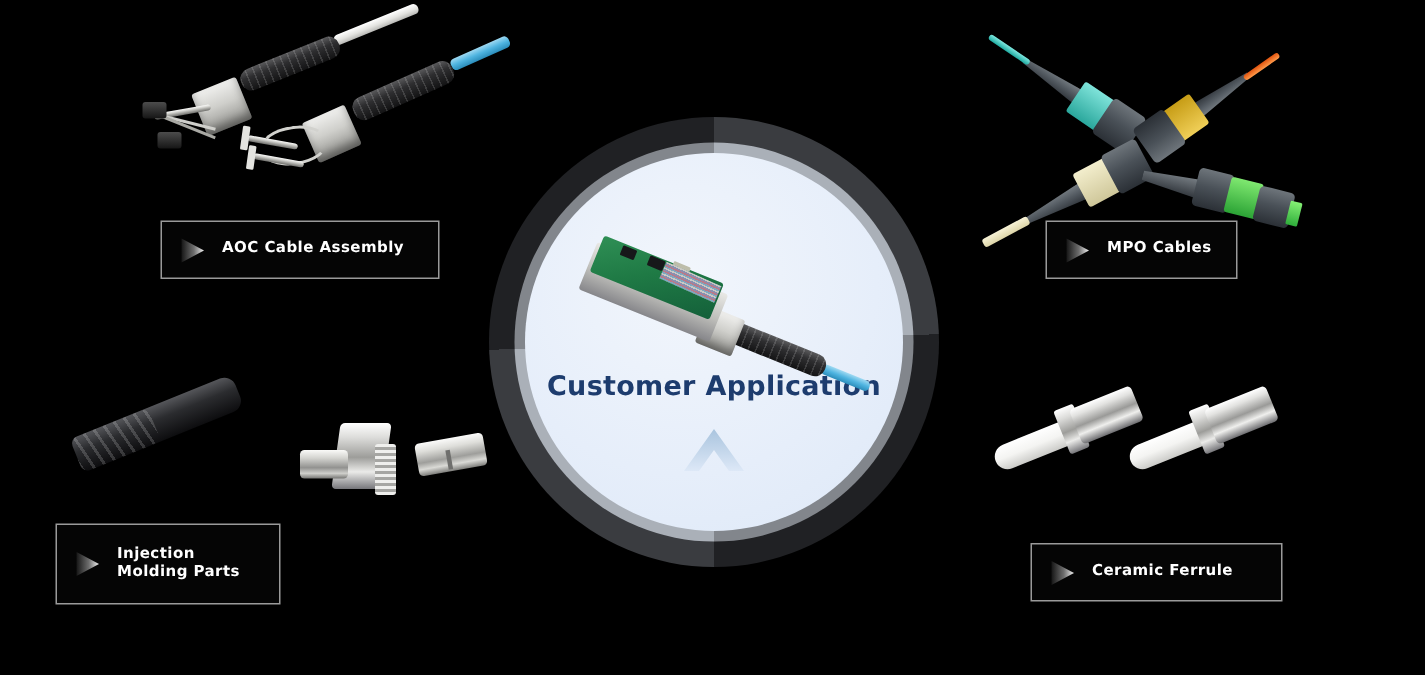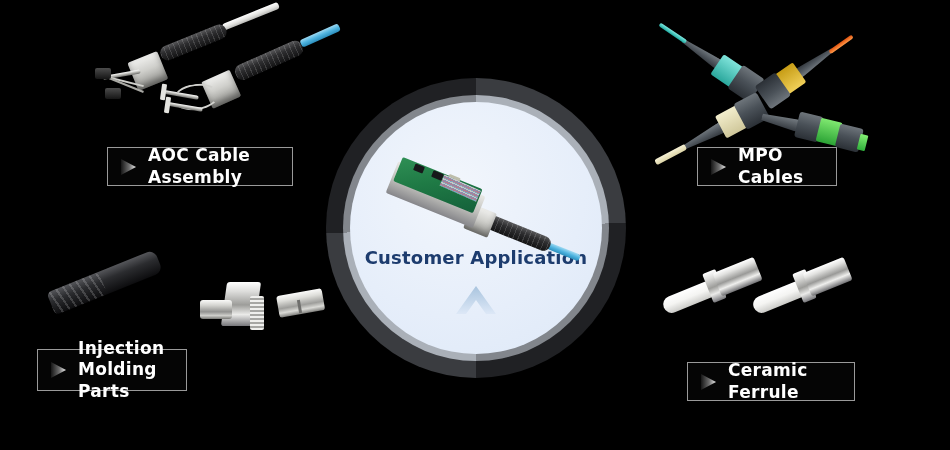--- a/index.html
+++ b/index.html
@@ -33,21 +33,21 @@
   .chip .tri-wrap {
     flex: 0 0 auto;
     width: 22px;
     height: 22px;
     margin-right: 8px;
     position: relative;
   }
   .chip .chip-label {
     color: #ffffff;
     font-family: "DejaVu Sans", sans-serif;
-    font-size: 17px;
+    font-size: 10px;
     font-weight: bold;
     letter-spacing: 0.3px;
     line-height: 1.25;
     white-space: pre-line;
   }
   .chip.two-line { align-items: center; }
 
   
   #center-circle-wrap {
     position: absolute;
@@ -320,30 +320,30 @@
             <stop offset="55%" stop-color="#6e6e6e"></stop>
             <stop offset="100%" stop-color="#f2f2f2"></stop>
           </linearGradient>
         </defs>
         <polygon points="3,3 18,11 3,19" fill="url(#triG1)"></polygon>
       </svg>
     </span>
     <span class="chip-label">AOC Cable Assembly</span>
   </div>
 
-  <div class="chip" style="left:697px; top:147px; width:140px; height:39px;">
+  <div class="chip" style="left:697px; top:147px; width:128px; height:39px;">
     <span class="tri-wrap">
       <svg width="22" height="22" viewBox="0 0 22 22" aria-hidden="true">
         <polygon points="3,3 18,11 3,19" fill="url(#triG1)"></polygon>
       </svg>
     </span>
     <span class="chip-label">MPO Cables</span>
   </div>
 
-  <div class="chip two-line" style="left:37px; top:349px; width:150px; height:42px;justify-content:center;">
+  <div class="chip two-line" style="left:37px; top:349px; width:150px; height:54px;">
     <span class="tri-wrap">
       <svg width="22" height="22" viewBox="0 0 22 22" aria-hidden="true">
         <polygon points="3,3 18,11 3,19" fill="url(#triG1)"></polygon>
       </svg>
     </span>
     <span class="chip-label">Injection
 Molding Parts</span>
   </div>
 
 

